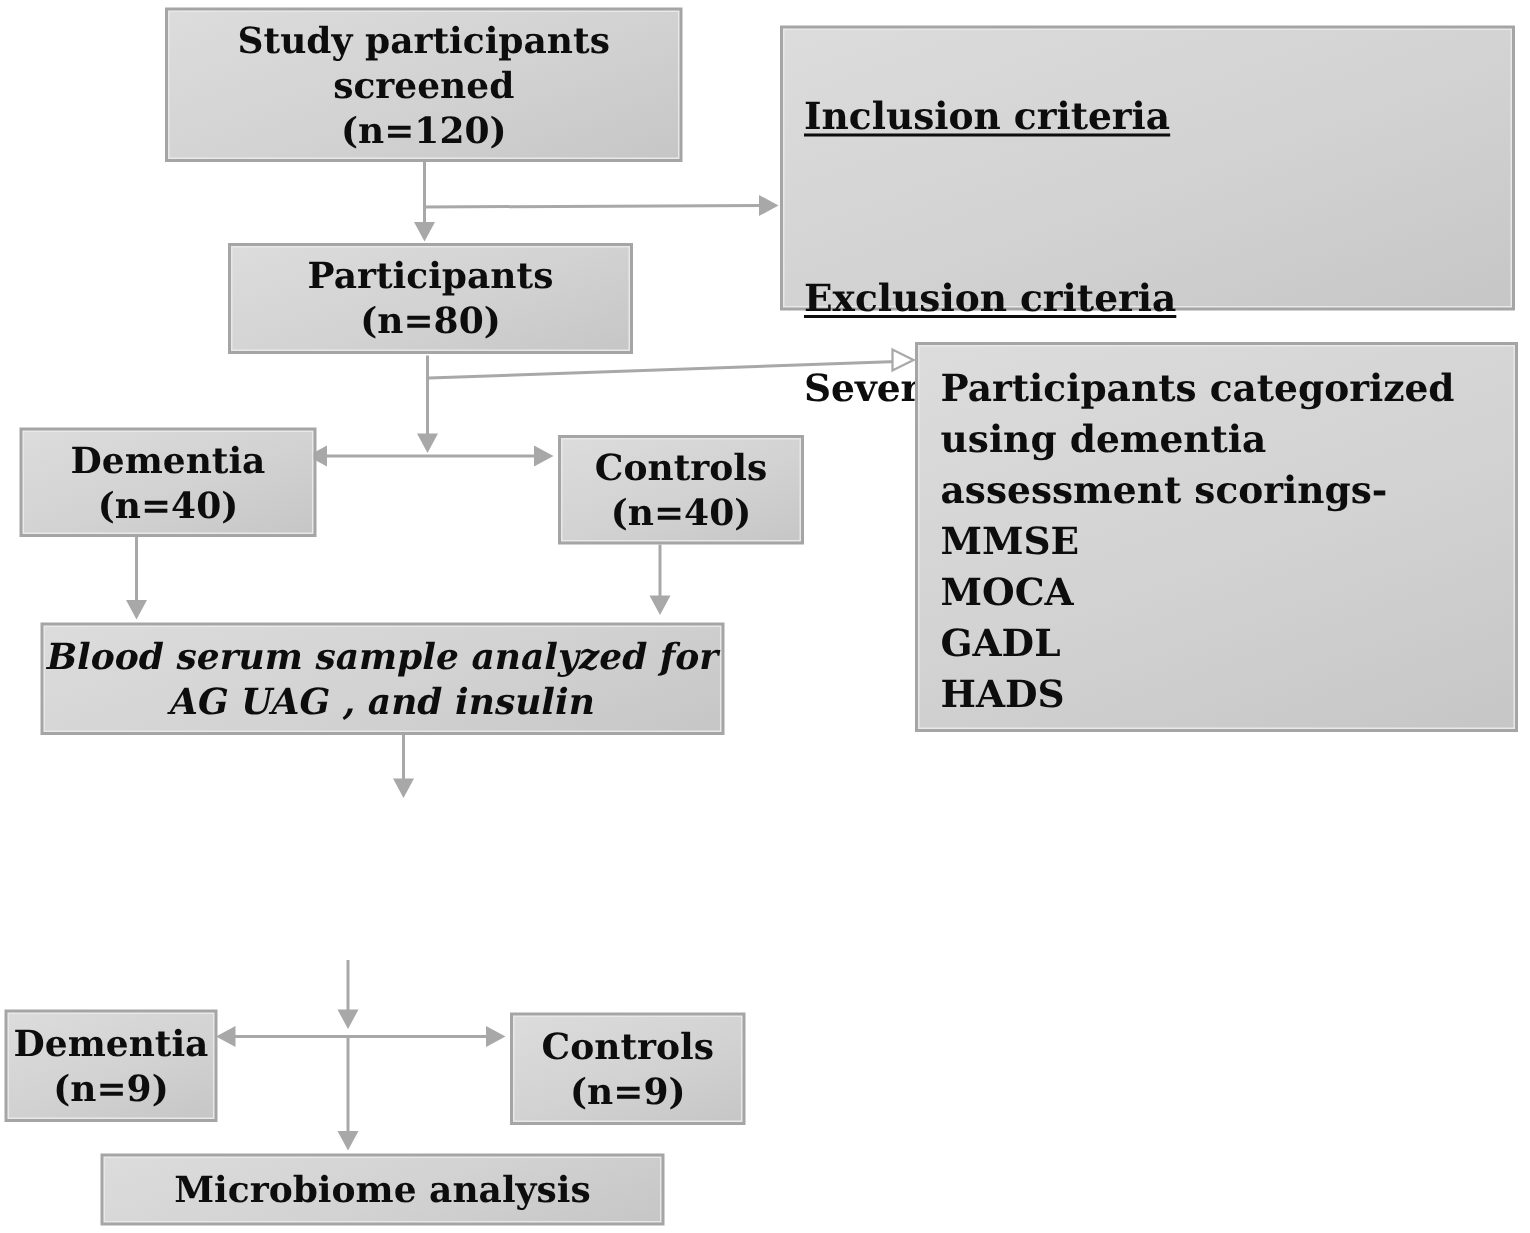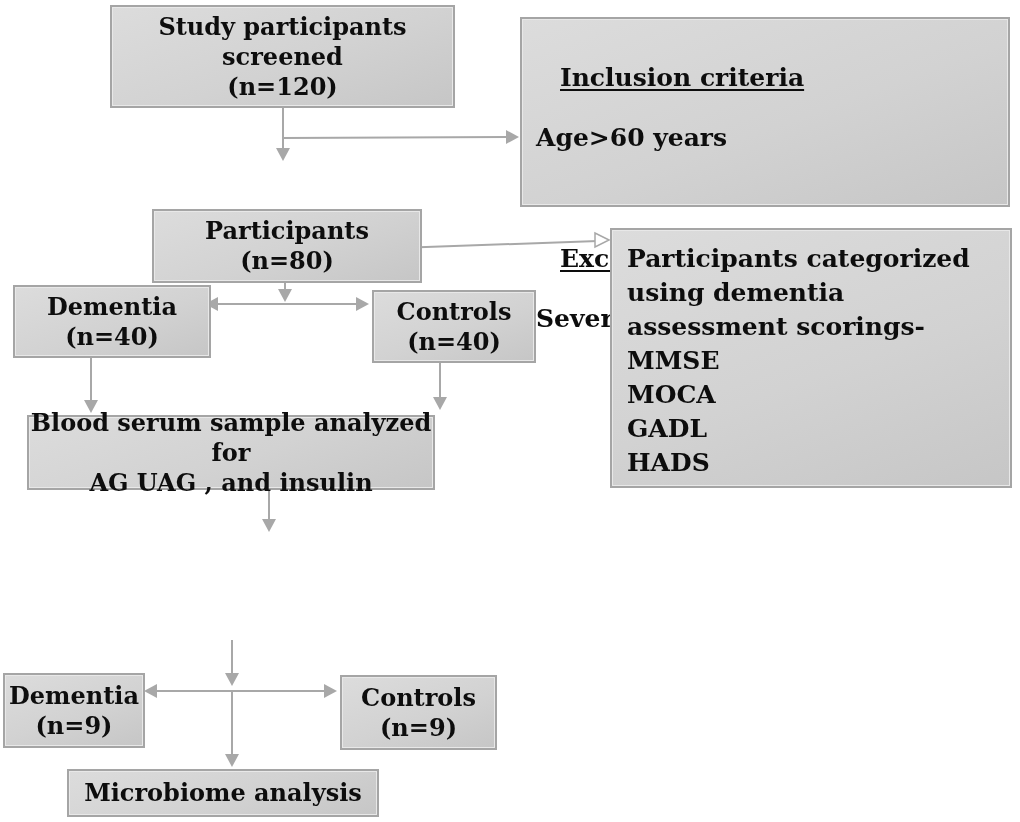--- a/index.html
+++ b/index.html
@@ -34,30 +34,30 @@
     line-height: 1.25;
     z-index: 2;
   }
   .box.left {
     align-items: flex-start;
     justify-content: flex-start;
     text-align: left;
   }
   #box-screened   { left: 110px; top: 5px;   width: 345px; height: 103px; }
   #box-criteria   { left: 520px; top: 17px;  width: 490px; height: 190px; font-size: 25px; line-height: 1.2; padding: 14px 12px 10px 14px; }
-  #box-participants { left: 152px; top: 162px; width: 270px; height: 74px; margin-top: 47px; }
+  #box-participants { left: 152px; top: 162px; width: 270px; height: 74px; }
   #box-dementia40 { left: 13px;  top: 285px; width: 198px; height: 73px; }
   #box-controls40 { left: 372px; top: 290px; width: 164px; height: 73px; }
   #box-categorized{ left: 610px; top: 228px; width: 402px; height: 260px; font-size: 25px; line-height: 1.36; padding: 12px 28px 10px 15px; }
-  #box-blood      { left: 27px;  top: 415px; width: 408px; height: 75px; }
+  #box-blood      { left: 27px;  top: 415px; width: 456px; height: 75px; font-style: italic; }
   #box-stool      { left: 12px;  top: 534px; width: 580px; height: 106px; }
   #box-dementia9  { left: 3px;   top: 673px; width: 142px; height: 75px; }
   #box-controls9  { left: 340px; top: 675px; width: 157px; height: 75px; }
-  #box-microbiome { left: 67px;  top: 769px; width: 312px; height: 48px; }
-  .crit-heading { text-decoration: underline; text-decoration-thickness: 2px; text-underline-offset: 3px; margin-left: 24px; }
+  #box-microbiome { left: 67px;  top: 769px; width: 376px; height: 48px; }
+  .crit-heading { text-decoration: underline; text-decoration-thickness: 2px; text-underline-offset: 3px; }
   .crit-spacer { height: 31px; }
   .criteria-content div { min-height: 30px; }
 </style>
 </head>
 <body>
 
 <div class="canvas">
 
   <svg class="connectors" viewBox="0 0 1020 822" xmlns="http://www.w3.org/2000/svg">
 
@@ -116,21 +116,20 @@
     </g>
   </svg>
 
   <div class="box" id="box-screened">Study participants
 screened
 (n=120)</div>
 
   <div class="box left" id="box-criteria">
     <div class="criteria-content">
       <div class="crit-heading">Inclusion criteria</div>
-      <div>Age&gt;60 years</div>
       <div class="crit-spacer"></div>
       <div class="crit-heading">Exclusion criteria</div>
       <div>Severely ill and stroke patients</div>
     </div>
   </div>
 
   <div class="box" id="box-participants">Participants
 (n=80)</div>
 
   <div class="box" id="box-dementia40">Dementia

